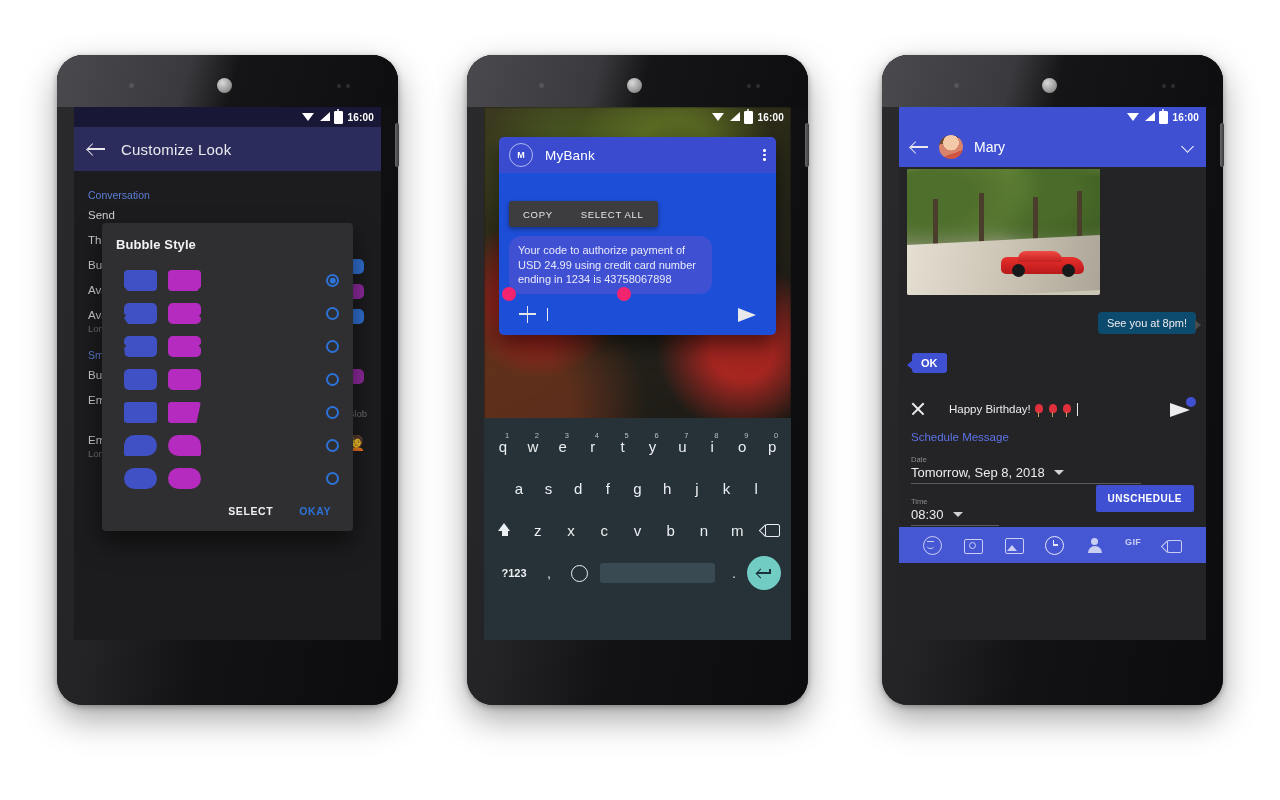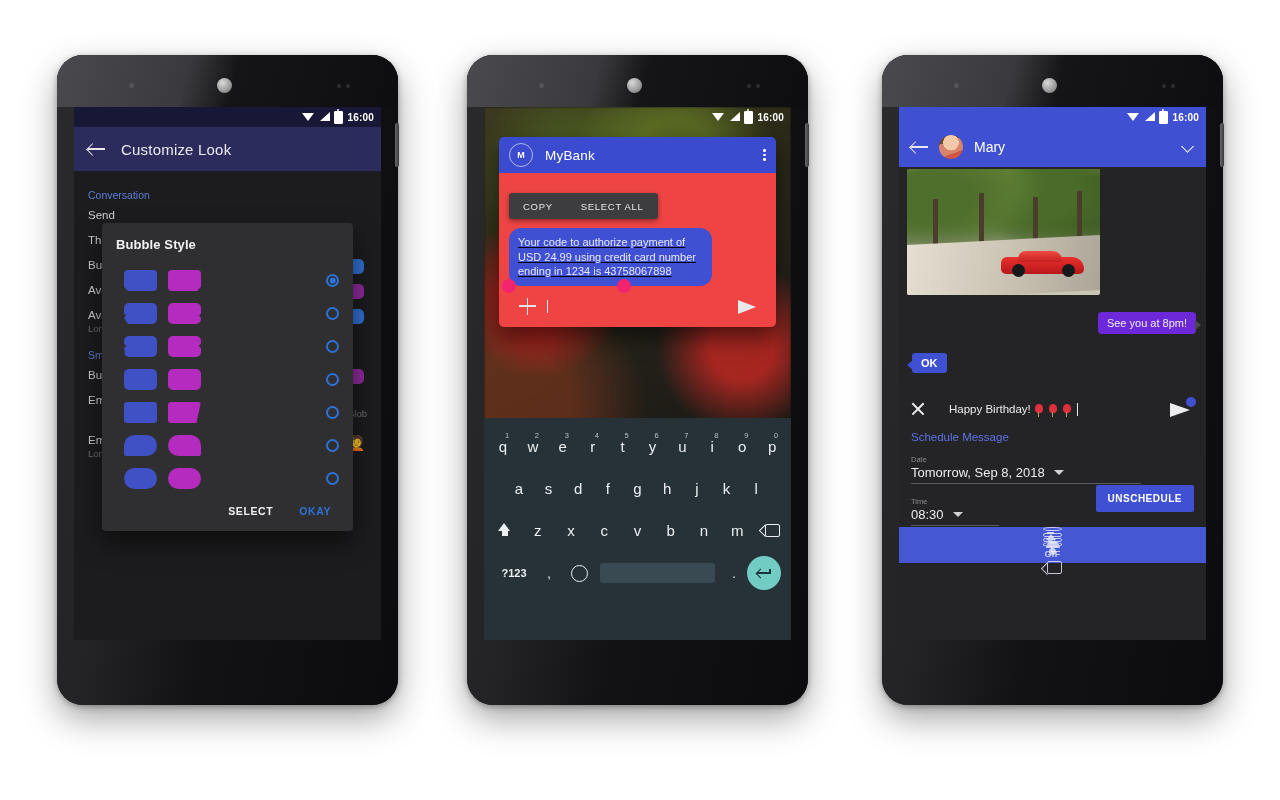--- a/index.html
+++ b/index.html
@@ -85,21 +85,21 @@
       linear-gradient(150deg,#3c3a20 0%,#2b2a18 40%,#23201a 70%,#1a1812 100%);
     filter:blur(1.2px);}
   .bubblewin{position:absolute;left:15px;right:15px;top:30px;border-radius:5px;overflow:hidden;
     box-shadow:0 10px 22px rgba(0,0,0,.55);z-index:6;}
   .bw-head{height:36px;background:#3b4bd0;display:flex;align-items:center;padding:0 10px;box-sizing:border-box;gap:12px;}
   .bw-ava{width:22px;height:22px;border-radius:50%;border:1.4px solid rgba(255,255,255,.6);
     display:flex;align-items:center;justify-content:center;color:#fff;font-size:9px;font-weight:bold;}
   .bw-name{color:#fff;font-size:13.5px;letter-spacing:.2px;}
   .kebab{margin-left:auto;display:flex;flex-direction:column;gap:2.2px;}
   .kebab i{width:2.6px;height:2.6px;border-radius:50%;background:#fff;display:block;}
-  .bw-body{background:#ef4444;padding:20px 10px 0;text-decoration:underline;}
+  .bw-body{background:#1d4ed8;padding:28px 10px 0;}
   .ctxmenu{display:inline-flex;background:#3d3d3f;border-radius:3px;height:26px;align-items:center;
     padding:0 14px;gap:28px;box-shadow:0 2px 5px rgba(0,0,0,.4);}
   .ctxmenu span{color:#e6e6e8;font-size:9.5px;letter-spacing:.7px;}
   .msg-in{margin-top:9px;background:#3f51d2;border-radius:12px;padding:7px 9px;width:185px;
     color:#e8e9fb;font-size:11px;line-height:1.32;position:relative;}
   .handle{position:absolute;width:14px;height:14px;border-radius:50%;background:#f3246f;bottom:-7px;}
   .bw-reply{display:flex;align-items:flex-end;gap:9px;padding:12px 10px 10px;}
   .plus{width:17px;height:17px;position:relative;flex:0 0 auto;margin-bottom:2px;}
   .plus:before,.plus:after{content:"";position:absolute;background:#e6e6e8;}
   .plus:before{left:0;top:7.6px;width:17px;height:1.8px;}
@@ -174,21 +174,21 @@
      radial-gradient(ellipse at 38% 12%, #5f8034 0 16%, rgba(0,0,0,0) 38%),
      radial-gradient(ellipse at 70% 18%, #4a6b29 0 18%, rgba(0,0,0,0) 40%),
      radial-gradient(ellipse at 92% 26%, #3f5d24 0 18%, rgba(0,0,0,0) 42%);}
   .photo .trunk{position:absolute;width:5px;background:#4a3d2c;}
   .photo .car{position:absolute;right:16px;bottom:18px;width:83px;height:30px;}
   .photo .car .lo{position:absolute;left:0;bottom:3px;width:83px;height:17px;border-radius:6px 12px 5px 5px;
      background:linear-gradient(180deg,#e8302c,#b8181a);}
   .photo .car .up{position:absolute;left:17px;bottom:15px;width:44px;height:11px;border-radius:8px 9px 1px 1px;
      background:linear-gradient(180deg,#f04a43,#c4201f);}
   .photo .car .w{position:absolute;bottom:0;width:13px;height:13px;border-radius:50%;background:#17181a;}
-  .bub-out{position:absolute;right:10px;top:145px;background:#6d28d9;border-radius:4px;padding:5px 9px;
+  .bub-out{position:absolute;right:10px;top:145px;background:#0c4a6e;border-radius:4px;padding:5px 9px;
     color:#ececef;font-size:11px;}
   .bub-out:after{content:"";position:absolute;right:-5px;top:8px;width:0;height:0;
     border-left:6px solid #4a4a4d;border-top:5px solid transparent;border-bottom:5px solid transparent;}
   .bub-in{position:absolute;left:13px;top:186px;background:#3f51d2;border-radius:3px;padding:4px 9px;
     color:#fff;font-size:11px;font-weight:bold;}
   .bub-in:after{content:"";position:absolute;left:-5px;top:7px;width:0;height:0;
     border-right:6px solid #3f51d2;border-top:5px solid transparent;border-bottom:5px solid transparent;}
   .compose{position:absolute;left:0;right:0;top:225px;height:34px;display:flex;align-items:center;
     padding:0 12px;box-sizing:border-box;gap:24px;}
   .xico{width:14px;height:14px;position:relative;flex:0 0 auto;}
@@ -206,21 +206,21 @@
   .sched-link{position:absolute;left:12px;top:264px;color:#5c74e8;font-size:11.5px;}
   .field{position:absolute;left:12px;}
   .field .lbl{color:#8a8a90;font-size:7.5px;margin-bottom:1px;}
   .field .val{color:#ececef;font-size:13px;display:flex;align-items:center;gap:9px;}
   .field .line{height:1px;background:#5a5a60;margin-top:3px;}
   .cdown{width:0;height:0;border-left:5px solid transparent;border-right:5px solid transparent;
     border-top:5px solid #d2d2d6;}
   .unsched{position:absolute;right:12px;top:318px;background:#3f51d2;color:#fff;font-size:10px;
     font-weight:bold;letter-spacing:.5px;padding:8px 12px;border-radius:2px;}
   .p3-tools{position:absolute;left:0;right:0;top:360px;height:36px;background:#4657d4;
-    display:flex;align-items:center;justify-content:space-around;padding:0 13px;box-sizing:border-box;flex-direction:column;}
+    display:flex;align-items:center;justify-content:space-around;padding:0 13px;box-sizing:border-box;}
   .tico{width:17px;height:17px;opacity:.82;position:relative;color:#e7e9fb;}
   .tico.act{opacity:1;}
   .t-smile{border:1.6px solid currentColor;border-radius:50%;}
   .t-smile:before{content:"";position:absolute;left:3px;top:4px;width:7px;height:1.6px;background:currentColor;}
   .t-smile:after{content:"";position:absolute;left:3px;top:8.5px;width:7px;height:3px;
     border-bottom:1.6px solid currentColor;border-radius:0 0 4px 4px;}
   .t-cam{border:1.6px solid currentColor;border-radius:2px;margin-top:2px;height:13px;}
   .t-cam:before{content:"";position:absolute;left:4px;top:2.5px;width:5px;height:5px;
     border:1.5px solid currentColor;border-radius:50%;}
   .t-img{border:1.6px solid currentColor;border-radius:2px;height:14px;margin-top:1px;}

